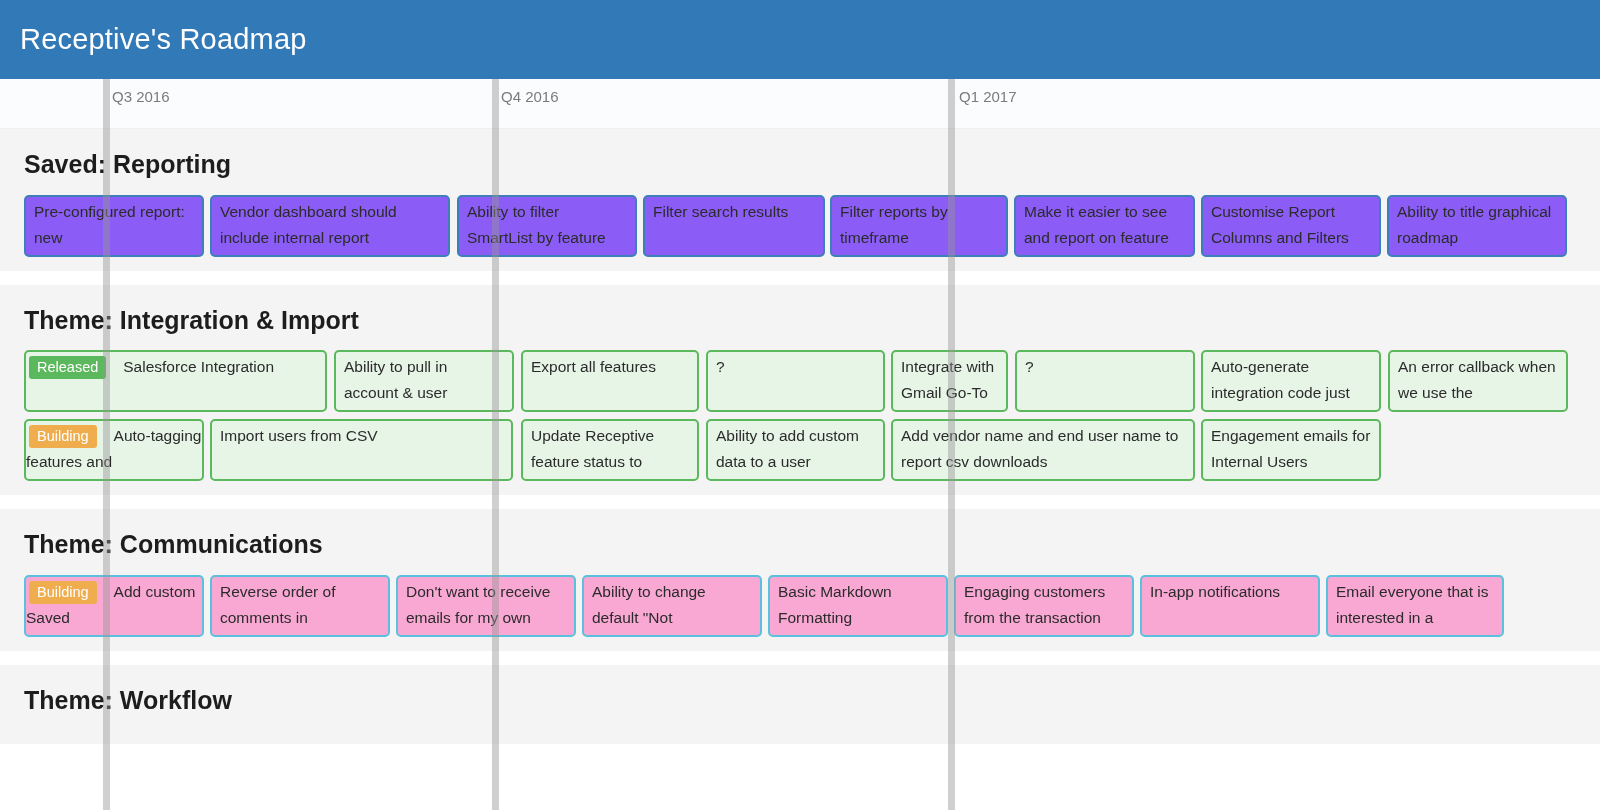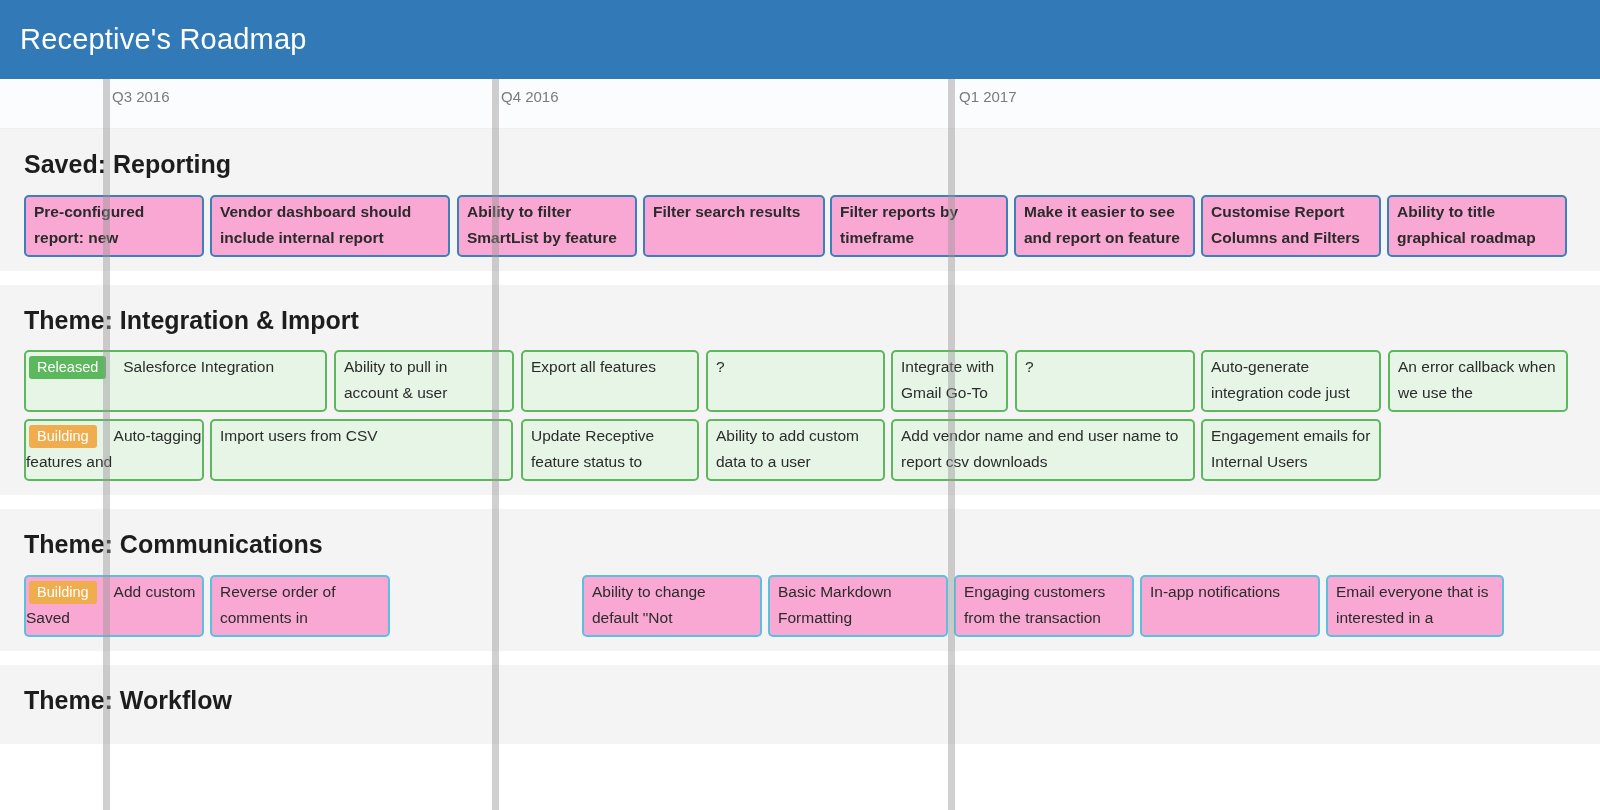--- a/index.html
+++ b/index.html
@@ -123,21 +123,21 @@
     border-radius: 3px;
     margin: 2px 5px 0 3px;
     vertical-align: top;
     font-weight: normal;
     white-space: nowrap;
   }
   .badge.released { background: #5cb85c; }
   .badge.building { background: #f0ad4e; }
 
   
-  .card.blue  { background: #f9a8d4; border-color: #3d7fb8; font-weight: bold; }
+  .card.blue  { background: #8b5cf6; border-color: #3d7fb8; }
   .card.green { background: #e7f5e7; border-color: #5cb85c; }
   .card.cyan  { background: #f9a8d4; border-color: #5bc0de; }
 </style>
 </head>
 <body>
 
 <div class="app-header">
   <div class="app-title">Receptive's Roadmap</div>
 </div>
 
@@ -222,20 +222,23 @@
         </div>
       </div>
     </div>
     <div class="theme-section">
       <h2 class="theme-title">Theme: Communications</h2>
       <div class="row">
         <div class="card cyan has-badge" style="left: 24px; width: 180px;"><span class="badge building">Building</span><span class="card-text" style="display: inline;">Add custom Saved</span></div>
         <div class="card cyan" style="left: 210px; width: 180px;">
           <span class="card-text">Reverse order of comments in</span>
         </div>
+        <div class="card cyan" style="left: 396px; width: 180px;">
+          <span class="card-text">Don't want to receive emails for my own</span>
+        </div>
         <div class="card cyan" style="left: 582px; width: 180px;">
           <span class="card-text">Ability to change default "Not</span>
         </div>
         <div class="card cyan" style="left: 768px; width: 180px;">
           <span class="card-text">Basic Markdown Formatting</span>
         </div>
         <div class="card cyan" style="left: 954px; width: 180px;">
           <span class="card-text">Engaging customers from the transaction</span>
         </div>
         <div class="card cyan" style="left: 1140px; width: 180px;">

